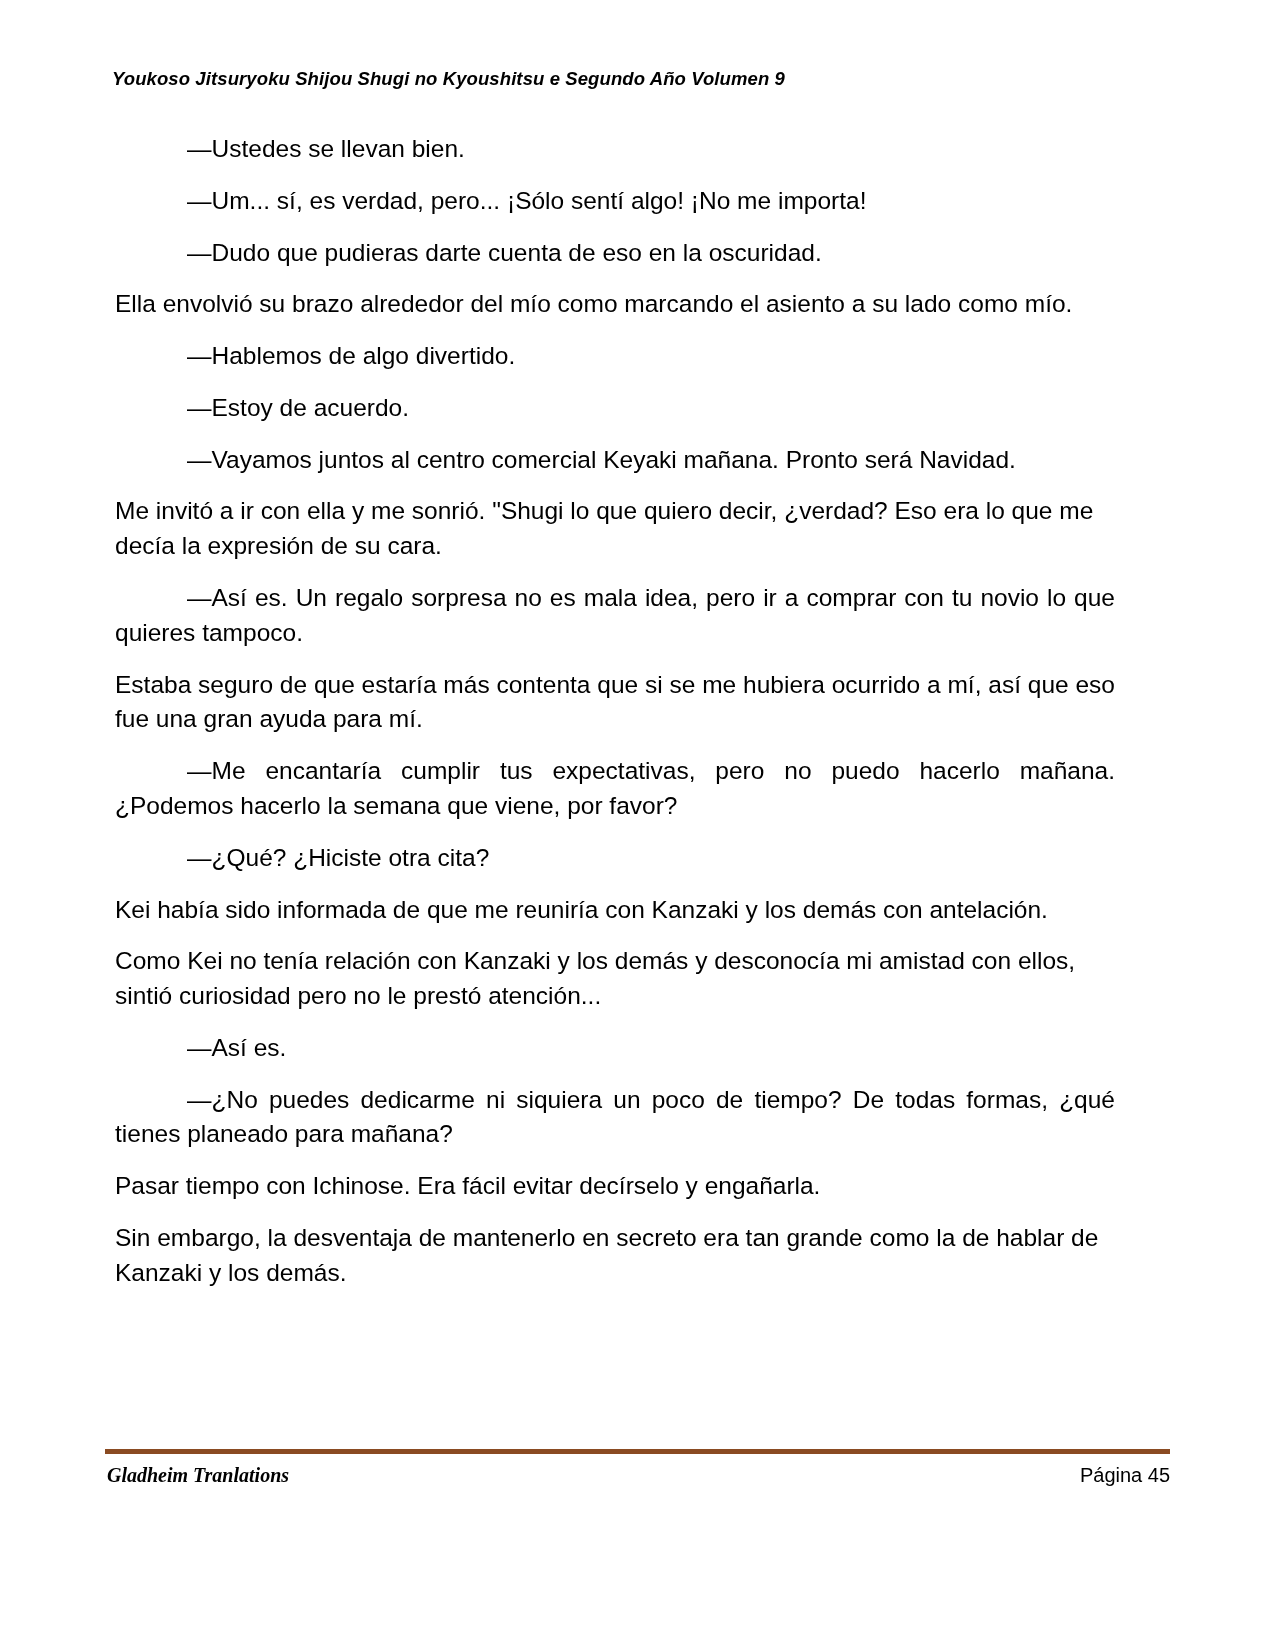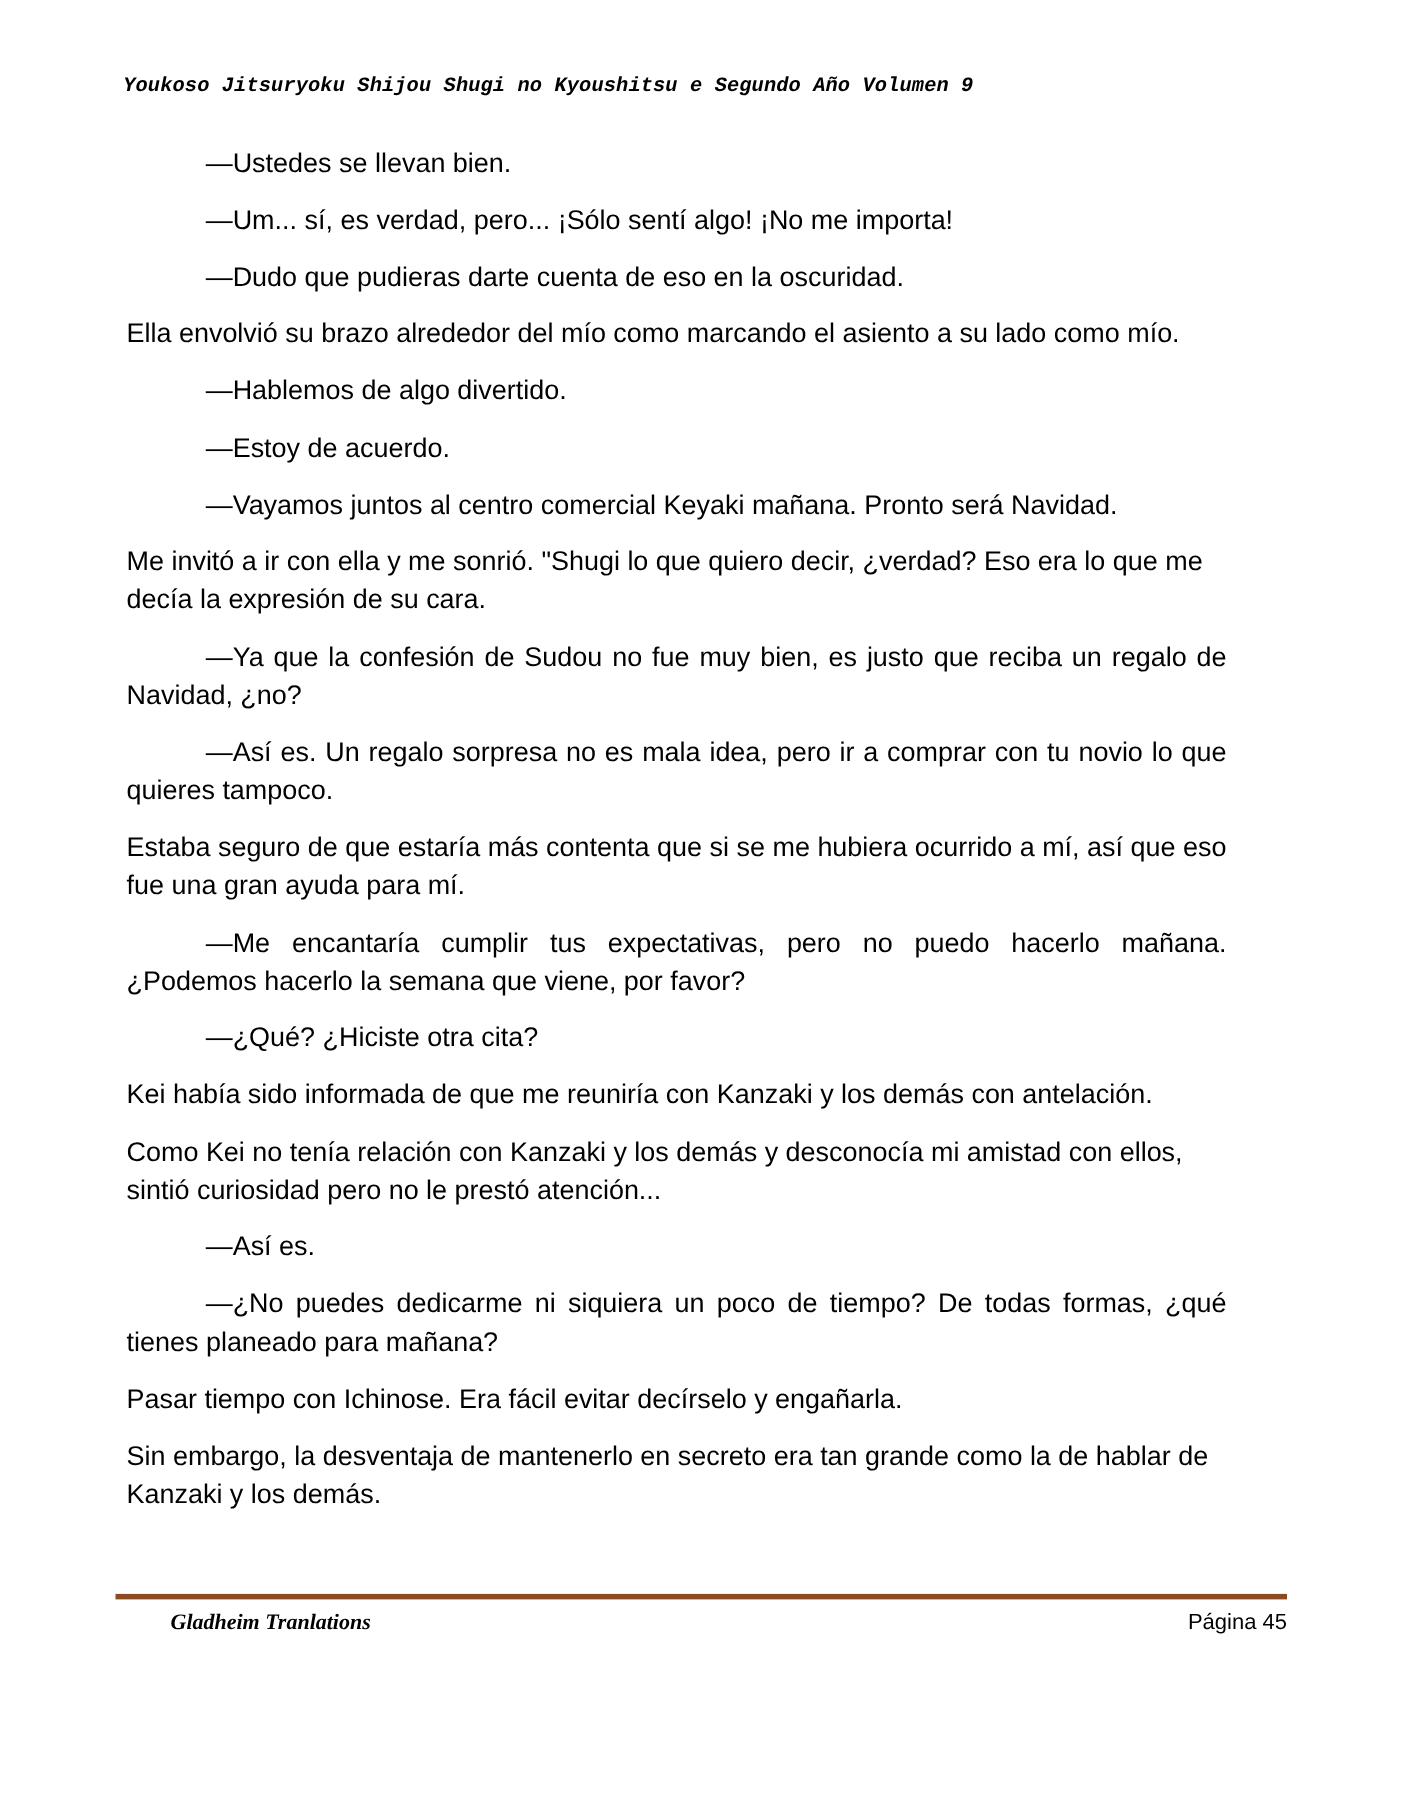--- a/index.html
+++ b/index.html
@@ -23,21 +23,21 @@
     height: 1650px;
     box-sizing: border-box;
   }
   .header {
     position: absolute;
     left: 112px;
     top: 68px;
     width: 1050px;
   }
   .header-title {
-    font-family: Liberation Mono, monospace;
+    font-family: Liberation Sans, sans-serif;
     font-weight: bold;
     font-style: italic;
     font-size: 18.5px;
     letter-spacing: 0.1px;
     color: #000;
     white-space: nowrap;
   }
   .content {
     position: absolute;
     left: 115px;
@@ -78,21 +78,20 @@
     display: flex;
     justify-content: space-between;
     align-items: baseline;
   }
   .footer-left {
     font-family: "Liberation Serif", serif;
     font-weight: bold;
     font-style: italic;
     font-size: 20px;
     color: #000;
-    margin-left: 48px;
   }
   .footer-right {
     font-size: 20px;
     color: #000;
   }
 </style>
 </head>
 <body>
 
 <div class="page">
@@ -103,21 +102,20 @@
 
   <div class="content">
     <p class="dialog">—Ustedes se llevan bien.</p>
     <p class="dialog">—Um... sí, es verdad, pero... ¡Sólo sentí algo! ¡No me importa!</p>
     <p class="dialog">—Dudo que pudieras darte cuenta de eso en la oscuridad.</p>
     <p class="body nojust">Ella envolvió su brazo alrededor del mío como marcando el asiento a su lado como mío.</p>
     <p class="dialog">—Hablemos de algo divertido.</p>
     <p class="dialog">—Estoy de acuerdo.</p>
     <p class="dialog">—Vayamos juntos al centro comercial Keyaki mañana. Pronto será Navidad.</p>
     <p class="body nojust">Me invitó a ir con ella y me sonrió. "Shugi lo que quiero decir, ¿verdad? Eso era lo que me decía la expresión de su cara.</p>
-    <p class="dialog">—Ya que la confesión de Sudou no fue muy bien, es justo que reciba un regalo de Navidad, ¿no?</p>
     <p class="dialog">—Así es. Un regalo sorpresa no es mala idea, pero ir a comprar con tu novio lo que quieres tampoco.</p>
     <p class="body">Estaba seguro de que estaría más contenta que si se me hubiera ocurrido a mí, así que eso fue una gran ayuda para mí.</p>
     <p class="dialog">—Me encantaría cumplir tus expectativas, pero no puedo hacerlo mañana. ¿Podemos hacerlo la semana que viene, por favor?</p>
     <p class="dialog">—¿Qué? ¿Hiciste otra cita?</p>
     <p class="body">Kei había sido informada de que me reuniría con Kanzaki y los demás con antelación.</p>
     <p class="body nojust">Como Kei no tenía relación con Kanzaki y los demás y desconocía mi amistad con ellos, sintió curiosidad pero no le prestó atención...</p>
     <p class="dialog">—Así es.</p>
     <p class="dialog">—¿No puedes dedicarme ni siquiera un poco de tiempo? De todas formas, ¿qué tienes planeado para mañana?</p>
     <p class="body nojust">Pasar tiempo con Ichinose. Era fácil evitar decírselo y engañarla.</p>
     <p class="body nojust">Sin embargo, la desventaja de mantenerlo en secreto era tan grande como la de hablar de Kanzaki y los demás.</p>

